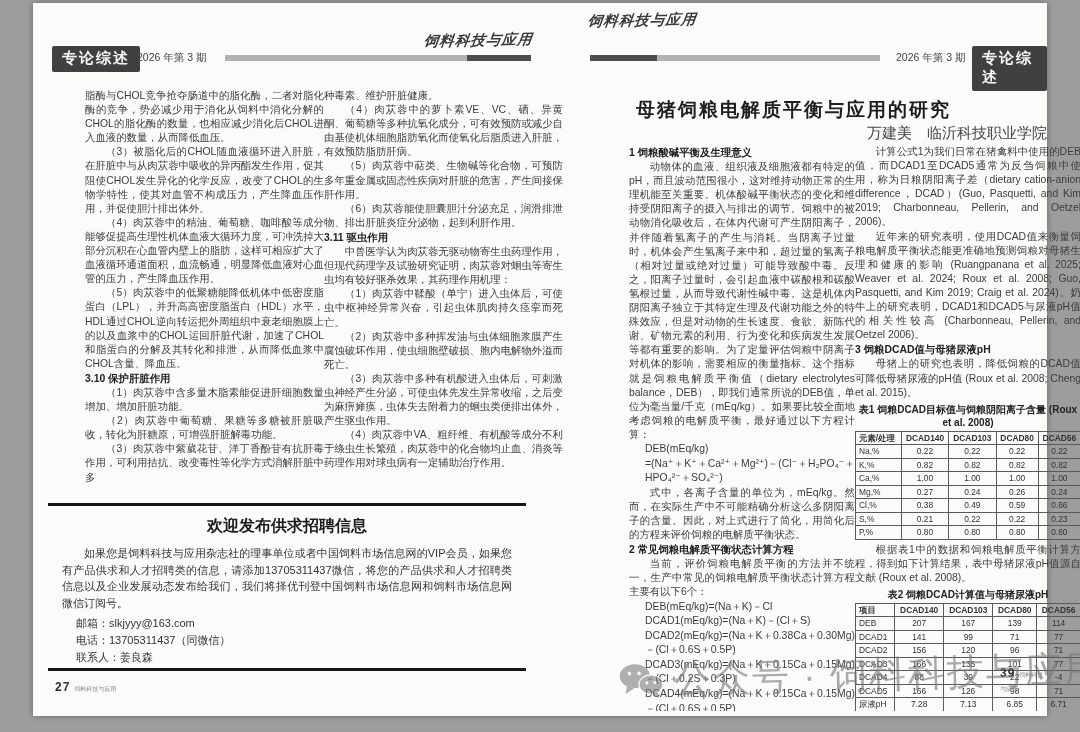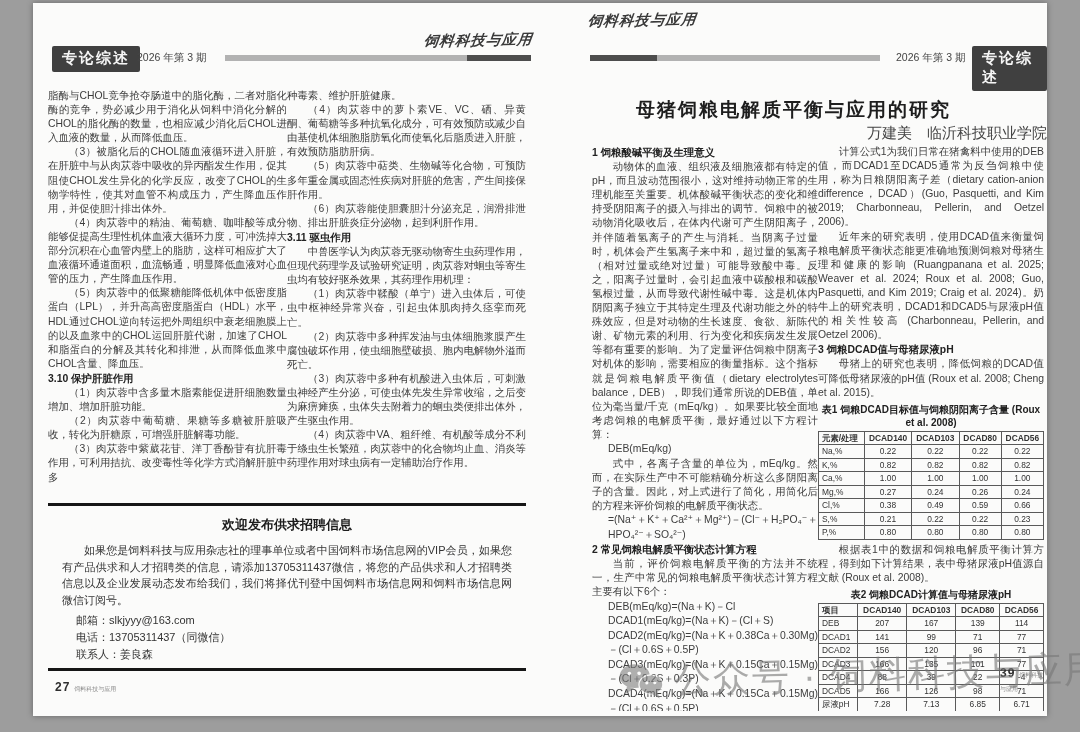--- a/index.html
+++ b/index.html
@@ -26,21 +26,21 @@
   .rule{position:absolute;top:52px;height:6px;}
   .page.left .rule{left:192px;width:306px;background:linear-gradient(to right,#b2b2b2 0%,#b2b2b2 79%,#4d4d4d 79%,#4d4d4d 100%);}
   .page.right .rule{left:50px;width:290px;background:linear-gradient(to right,#4d4d4d 0%,#4d4d4d 23%,#b2b2b2 23%,#b2b2b2 100%);}
   .script-logo{position:absolute;font-family:"DejaVu Serif","Liberation Serif",serif;
          font-style:italic;font-weight:bold;font-size:14.5px;color:#3a3a3a;
          transform:skewX(-8deg) rotate(-1deg);letter-spacing:1px;}
   .page.left .script-logo{right:8px;top:28px;}
   .page.right .script-logo{left:48px;top:8px;}
 
   
-  .cols{position:absolute;display:flex;gap:0;}
+  .cols{position:absolute;display:flex;gap:0;margin-left:37px;}
   .page.left .cols{left:15px;top:86px;width:478px;height:412px;overflow:hidden;}
   .page.right .cols{left:52px;top:142px;width:452px;height:566px;overflow:hidden;}
   .col{flex:1 1 0;overflow:hidden;}
   .para{margin:0;font-size:10.4px;line-height:14.1px;text-align:justify;color:#3c3c3c;}
   .k-p{text-indent:2em;}
   .k-cont{text-indent:0;}
   .k-h{font-weight:bold;color:#222;text-indent:0;margin-top:1px;}
   .k-f{text-indent:0;padding-left:16px;line-height:14.6px;letter-spacing:0;}
 
   
@@ -53,21 +53,21 @@
   table.dtable{width:100%;border-collapse:collapse;margin-bottom:3px;}
   table.dtable th,table.dtable td{border:1px solid #5a5a5a;font-size:8.4px;line-height:10.5px;
       padding:1px 2px;text-align:center;color:#333;}
   table.dtable th{font-weight:bold;}
   table.dtable td:first-child,table.dtable th:first-child{text-align:left;padding-left:3px;}
 
   
   .adbox{position:absolute;left:15px;top:500px;width:478px;height:168px;
       border-top:3px solid #161616;border-bottom:3px solid #161616;
       padding:10px 14px 0;box-sizing:border-box;background:#fbfbfa;}
-  .ad-title{text-align:center;font-weight:bold;font-size:13px;color:#1c1c1c;margin-bottom:8px;}
+  .ad-title{text-align:center;font-weight:bold;font-size:16px;color:#1c1c1c;margin-bottom:8px;}
   .ad-body{margin:0 0 4px;font-size:11px;line-height:16.5px;text-align:justify;text-indent:2em;color:#333;}
   .ad-line{font-size:11px;line-height:17px;padding-left:14px;color:#333;}
 
   
   .footer{position:absolute;bottom:22px;font-size:12px;color:#2e2e2e;}
   .page.left .footer{left:22px;}
   .page.right .footer{left:460px;}
   .pagenum{font-weight:bold;letter-spacing:1px;}
   .footnote{font-size:6px;color:#8a8a8a;margin-left:4px;}
 
@@ -139,22 +139,22 @@
 
     <div class="article-title">母猪饲粮电解质平衡与应用的研究</div>
     <div class="article-authors">万建美　临沂科技职业学院</div>
 
     <div class="cols">
       <div class="col">
 
       <p class="para k-h">1 饲粮酸碱平衡及生理意义</p>
           <p class="para k-p">动物体的血液、组织液及细胞液都有特定的pH，而且波动范围很小，这对维持动物正常的生理机能至关重要。机体酸碱平衡状态的变化和维持受阴阳离子的摄入与排出的调节。饲粮中的被动物消化吸收后，在体内代谢可产生阴阳离子，并伴随着氢离子的产生与消耗。当阴离子过量时，机体会产生氢离子来中和，超过量的氢离子（相对过量或绝对过量）可能导致酸中毒。反之，阳离子过量时，会引起血液中碳酸根和碳酸氢根过量，从而导致代谢性碱中毒。这是机体内阴阳离子独立于其特定生理及代谢功能之外的特殊效应，但是对动物的生长速度、食欲、新陈代谢、矿物元素的利用、行为变化和疾病发生发展等都有重要的影响。为了定量评估饲粮中阴离子对机体的影响，需要相应的衡量指标。这个指标就是饲粮电解质平衡值（dietary electrolytes balance，DEB），即我们通常所说的DEB值，单位为毫当量/千克（mEq/kg）。如果要比较全面地考虑饲粮的电解质平衡，最好通过以下方程计算：</p>
           <p class="para k-f">DEB(mEq/kg)</p>
+          <p class="para k-f">=(Na⁺＋K⁺＋Ca²⁺＋Mg²⁺)－(Cl⁻＋H₂PO₄⁻＋HPO₄²⁻＋SO₄²⁻)</p>
           <p class="para k-p">式中，各离子含量的单位为，mEq/kg。然而，在实际生产中不可能精确分析这么多阴阳离子的含量。因此，对上式进行了简化，用简化后的方程来评价饲粮的电解质平衡状态。</p>
-          <p class="para k-f">=(Na⁺＋K⁺＋Ca²⁺＋Mg²⁺)－(Cl⁻＋H₂PO₄⁻＋HPO₄²⁻＋SO₄²⁻)</p>
           <p class="para k-h">2 常见饲粮电解质平衡状态计算方程</p>
           <p class="para k-p">当前，评价饲粮电解质平衡的方法并不统一，生产中常见的饲粮电解质平衡状态计算方程主要有以下6个：</p>
           <p class="para k-f">DEB(mEq/kg)=(Na＋K)－Cl</p>
           <p class="para k-f">DCAD1(mEq/kg)=(Na＋K)－(Cl＋S)</p>
           <p class="para k-f">DCAD2(mEq/kg)=(Na＋K＋0.38Ca＋0.30Mg)－(Cl＋0.6S＋0.5P)</p>
           <p class="para k-f">DCAD3(mEq/kg)=(Na＋K＋0.15Ca＋0.15Mg)－(Cl＋0.2S＋0.3P)</p>
           <p class="para k-f">DCAD4(mEq/kg)=(Na＋K＋0.15Ca＋0.15Mg)－(Cl＋0.6S＋0.5P)</p>
         </div>
       <div class="col">
         <div>

